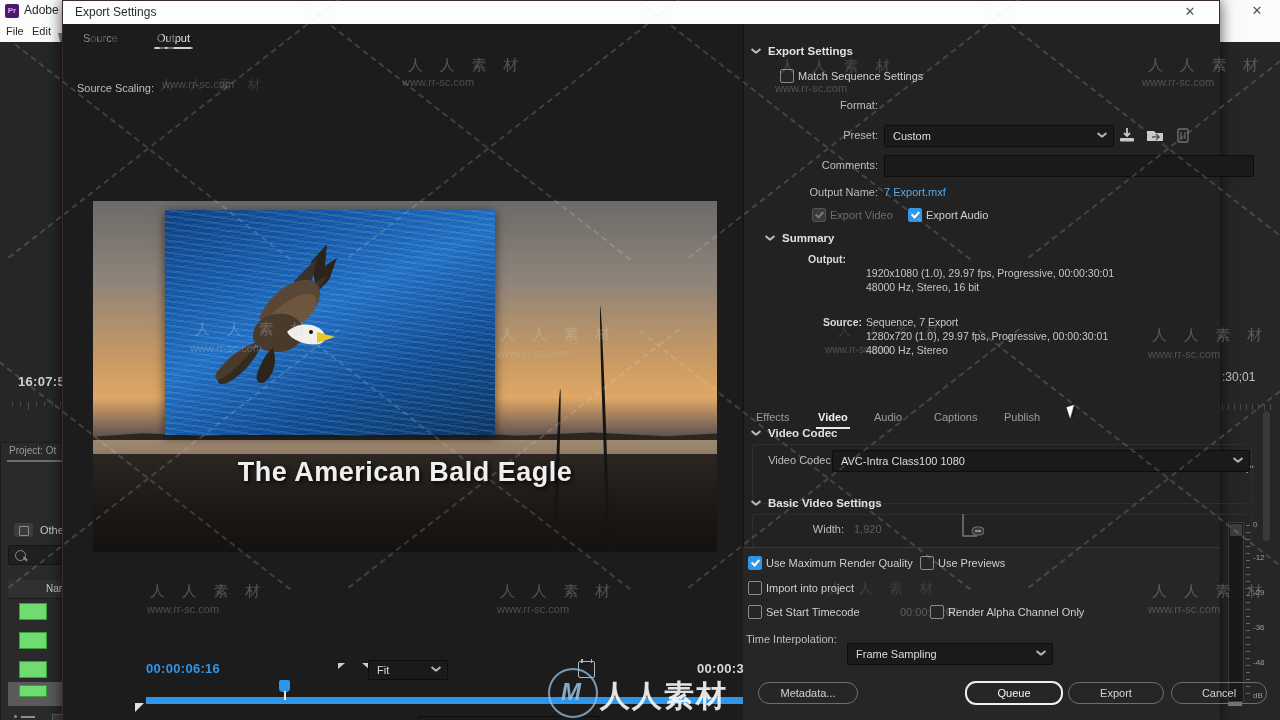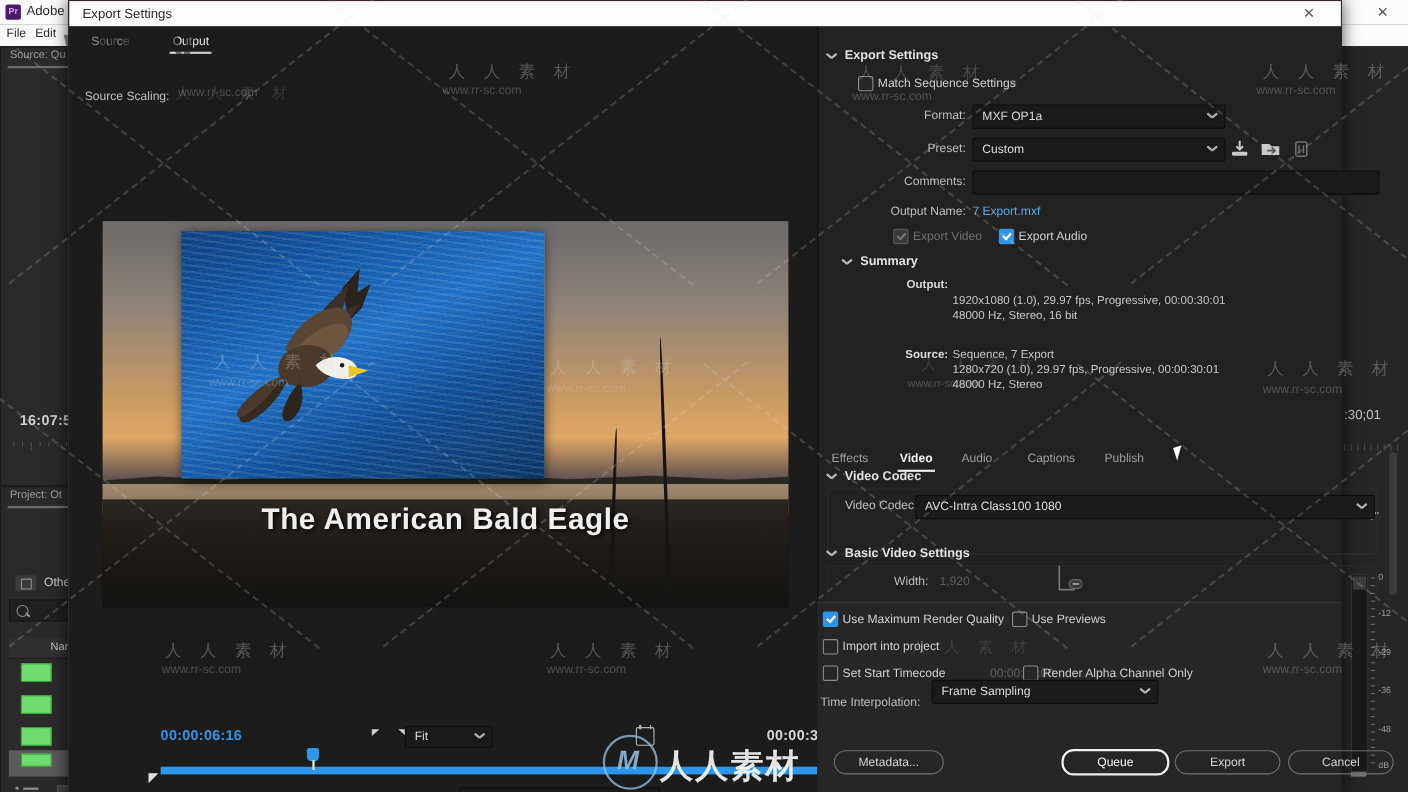--- a/index.html
+++ b/index.html
@@ -192,24 +192,20 @@
     <div class="pp-winclose">✕</div>
   </div>
   <div class="pp-menubar">
     <div class="pp-menu-item" style="left:6px">File</div>
     <div class="pp-menu-item" style="left:32px">Edit</div>
     <div class="pp-menu-item" style="left:62px">C</div>
   </div>
 
   <div class="pp-body">
 
-    <div class="panel" style="left:0;top:0;width:92px;height:398px">
-      <div class="panel-tab">Source: Qu</div>
-      <div class="panel-tab-underline" style="width:62px"></div>
-    </div>
     <div class="src-timecode">16:07:5</div>
     <div class="src-ruler">
       <i style="left:2px;height:4px"></i>
         <i style="left:10px;height:4px"></i>
       <i style="left:18px;height:8px"></i>
         <i style="left:26px;height:4px"></i>
       <i style="left:34px;height:4px"></i>
         <i style="left:42px;height:4px"></i>
       <i style="left:50px;height:4px"></i>
         <i style="left:58px;height:4px"></i>
@@ -377,24 +373,20 @@
 
     <div class="dlg-right">
 
       <div class="tw" style="left:8px;top:24px"></div>
       <div class="sect-hdr" style="left:24px;top:21px">Export Settings</div>
 
       <div class="cb" style="left:36px;top:45px"></div>
       <div class="cb-lbl" style="left:54px;top:46px">Match Sequence Settings</div>
 
       <div class="fld-lbl" style="left:36px;top:75px;width:98px">Format:</div>
-      <div class="sel" style="left:140px;top:71px;width:228px;height:20px">
-        <div class="sel-val" style="top:4px">MXF OP1a</div>
-        <div class="sel-ar" style="top:7px"></div>
-      </div>
 
       <div class="fld-lbl" style="left:36px;top:105px;width:98px">Preset:</div>
       <div class="sel" style="left:140px;top:101px;width:228px;height:20px">
         <div class="sel-val" style="top:4px">Custom</div>
         <div class="sel-ar" style="top:7px"></div>
       </div>
       <div class="pbtn" style="left:372px;top:101px">
         <svg viewBox="0 0 22 20" width="22" height="20">
             <path d="M11 3v7M8 8l3 3 3-3" stroke="#c9c9c9" stroke-width="1.8" fill="none"></path>
             <rect x="4" y="13" width="14" height="3.5" rx="1" fill="#c9c9c9"></rect>
@@ -422,21 +414,21 @@
       <div class="link-text" style="left:140px;top:162px">7 Export.mxf</div>
 
       <div class="cb dis" style="left:68px;top:184px"></div>
       <div class="cb-lbl dis" style="left:86px;top:185px">Export Video</div>
       <div class="cb on" style="left:164px;top:184px"></div>
       <div class="cb-lbl" style="left:182px;top:185px">Export Audio</div>
 
       <div class="tw" style="left:22px;top:211px"></div>
       <div class="sect-hdr" style="left:38px;top:208px">Summary</div>
 
-      <div class="sum-key" style="left:20px;top:229px;width:98px">Output:</div>
+      <div class="sum-key" style="left:4px;top:229px;width:98px">Output:</div>
       <div class="sum-val" style="left:122px;top:243px">1920x1080 (1.0), 29.97 fps, Progressive, 00:00:30:01</div>
       <div class="sum-val" style="left:122px;top:257px">48000 Hz, Stereo, 16 bit</div>
 
       <div class="sum-key" style="left:20px;top:292px;width:98px">Source:</div>
       <div class="sum-val" style="left:122px;top:292px">Sequence, 7 Export</div>
       <div class="sum-val" style="left:122px;top:306px">1280x720 (1.0), 29.97 fps, Progressive, 00:00:30:01</div>
       <div class="sum-val" style="left:122px;top:320px">48000 Hz, Stereo</div>
 
       <div class="tabs-row">
         <div class="xtab" style="left:0">Effects</div>
@@ -478,21 +470,21 @@
       <div class="cb" style="left:5px;top:33px"></div>
       <div class="cb-lbl" style="left:23px;top:34px">Import into project</div>
 
       <div class="cb" style="left:5px;top:57px"></div>
       <div class="cb-lbl" style="left:23px;top:58px">Set Start Timecode</div>
       <div class="tc-ghost" style="left:157px;top:58px">00:00:00:00</div>
       <div class="cb" style="left:187px;top:57px"></div>
       <div class="cb-lbl" style="left:205px;top:58px">Render Alpha Channel Only</div>
 
       <div class="fld-lbl" style="left:3px;top:85px;width:100px;text-align:left">Time Interpolation:</div>
-      <div class="sel" style="left:104px;top:70px;width:204px;height:20px">
+      <div class="sel" style="left:104px;top:95px;width:204px;height:20px">
         <div class="sel-val" style="top:4px">Frame Sampling</div>
         <div class="sel-ar" style="top:7px"></div>
       </div>
 
       <button class="btn" style="left:15px;top:134px;width:100px">Metadata...</button>
       <button class="btn primary" style="left:222px;top:133px;width:98px;height:24px">Queue</button>
       <button class="btn" style="left:325px;top:134px;width:96px">Export</button>
       <button class="btn" style="left:428px;top:134px;width:96px">Cancel</button>
     </div>
   </div>

